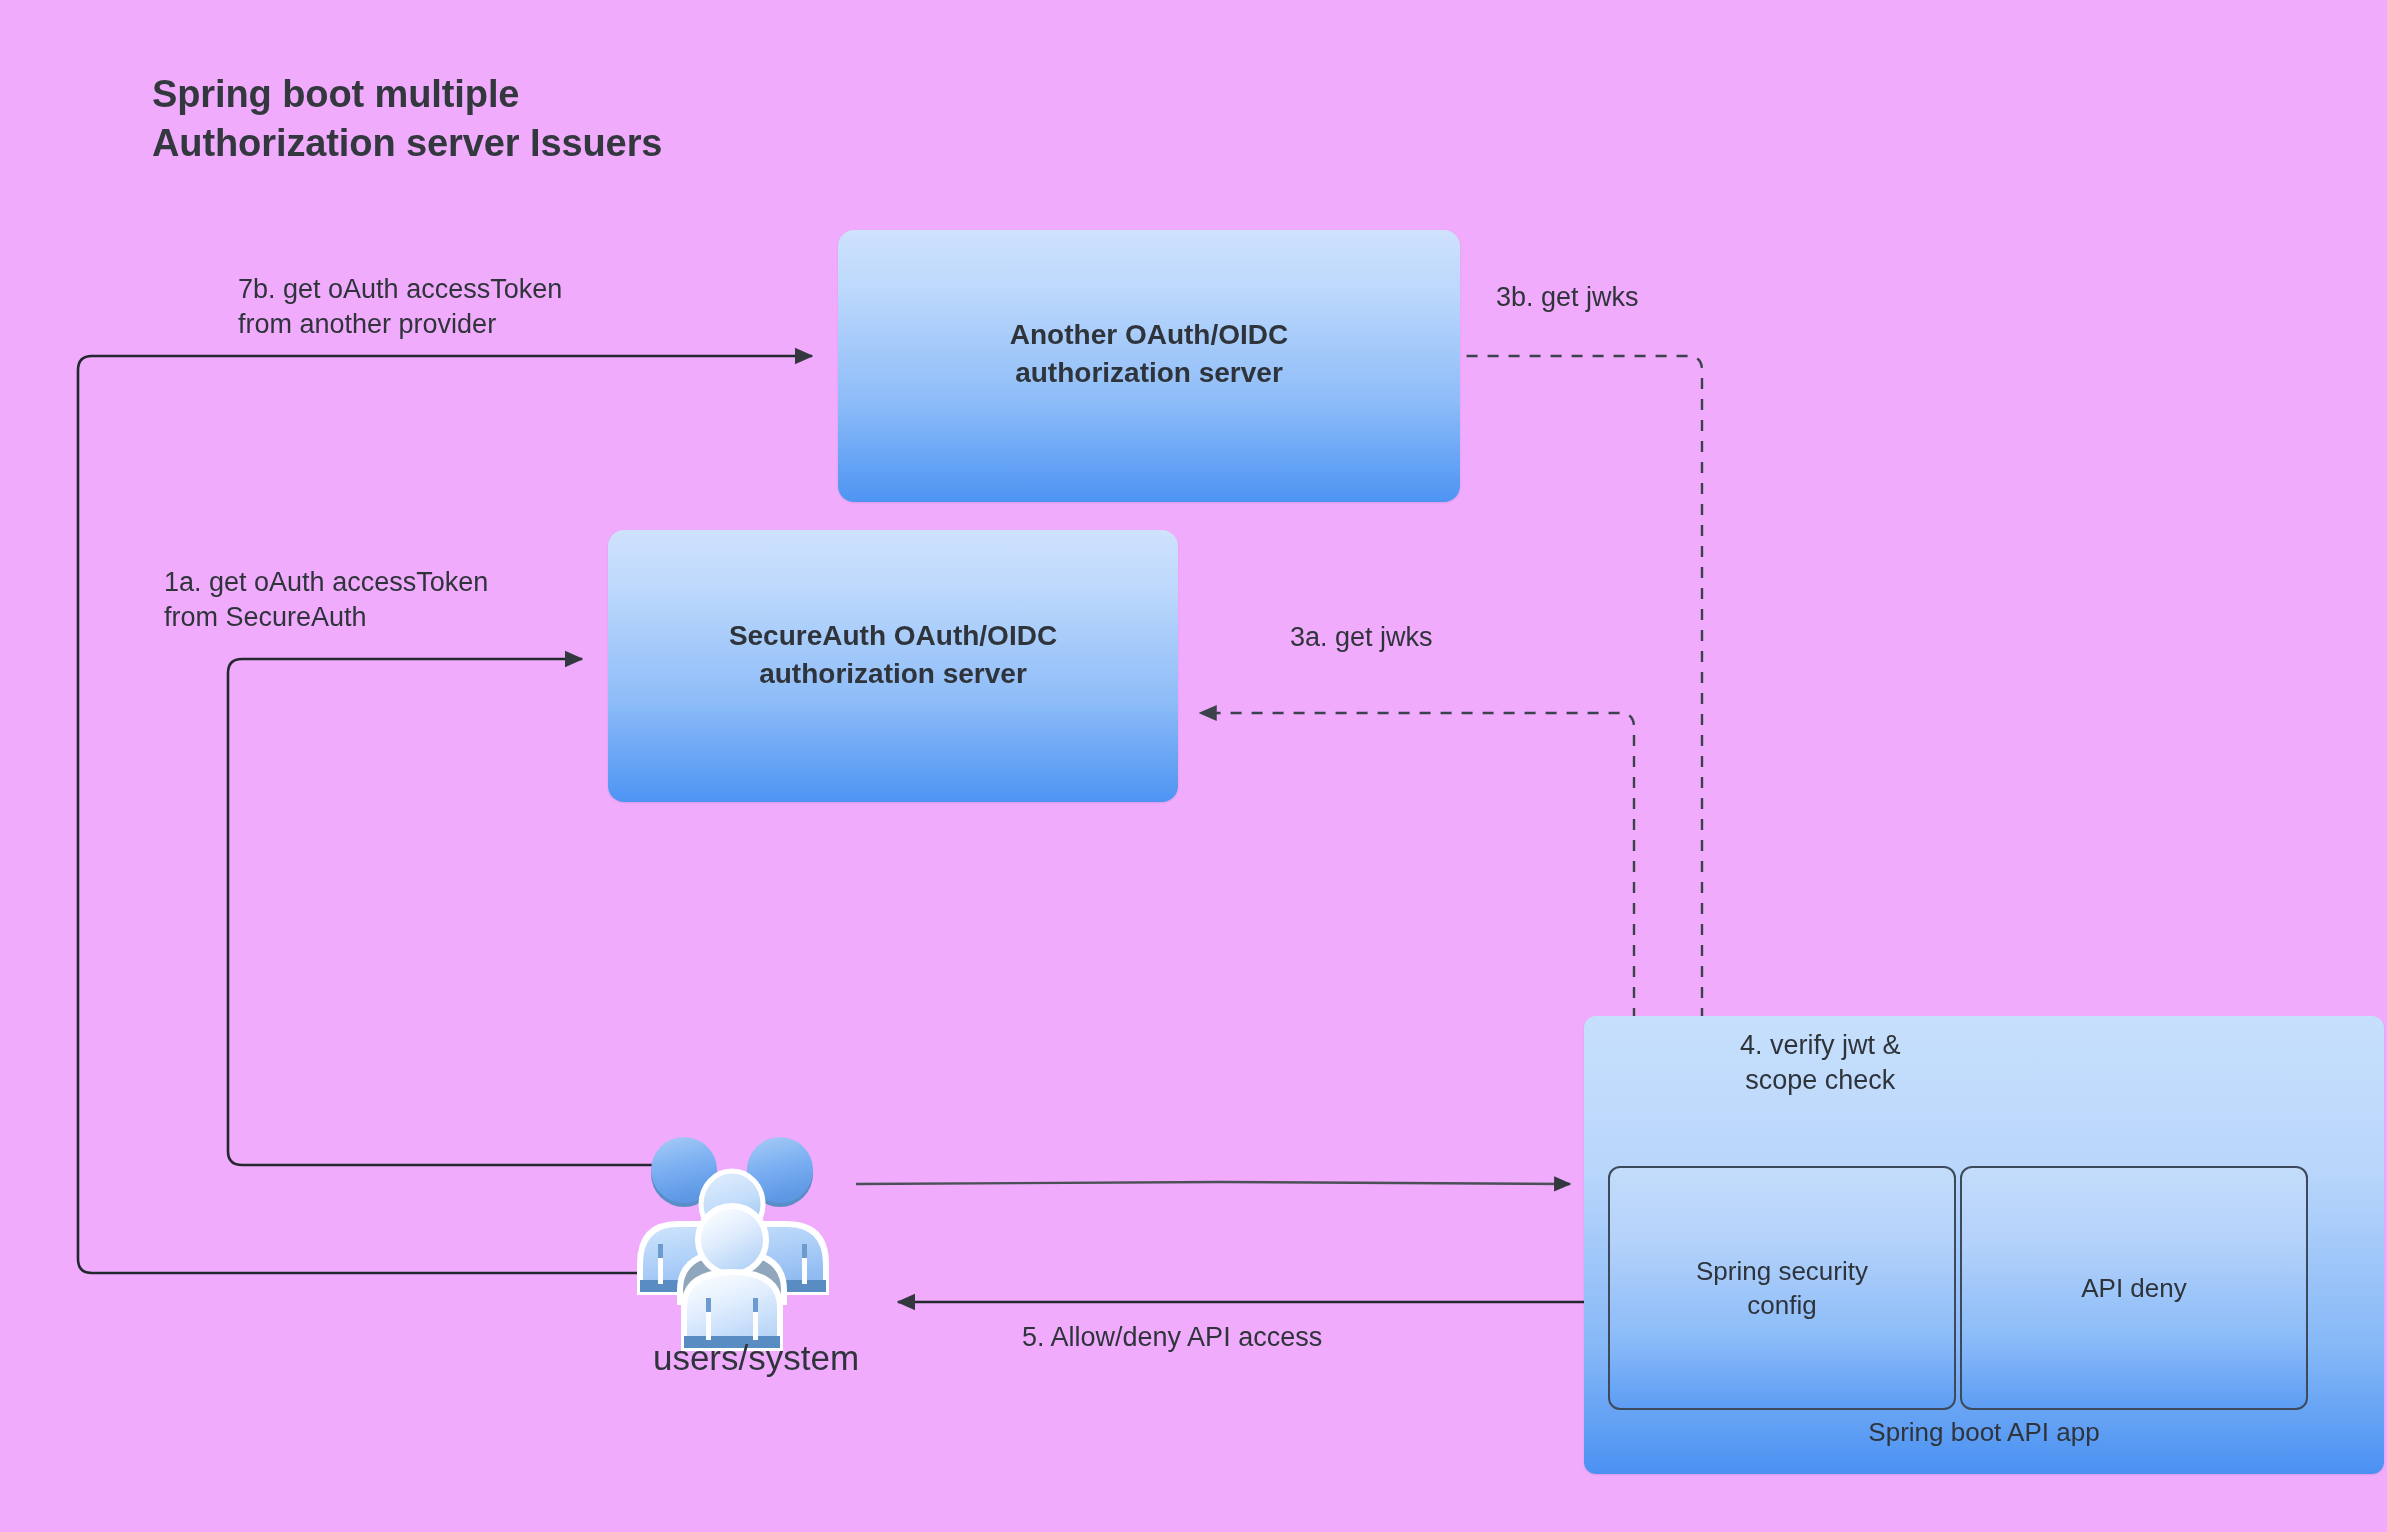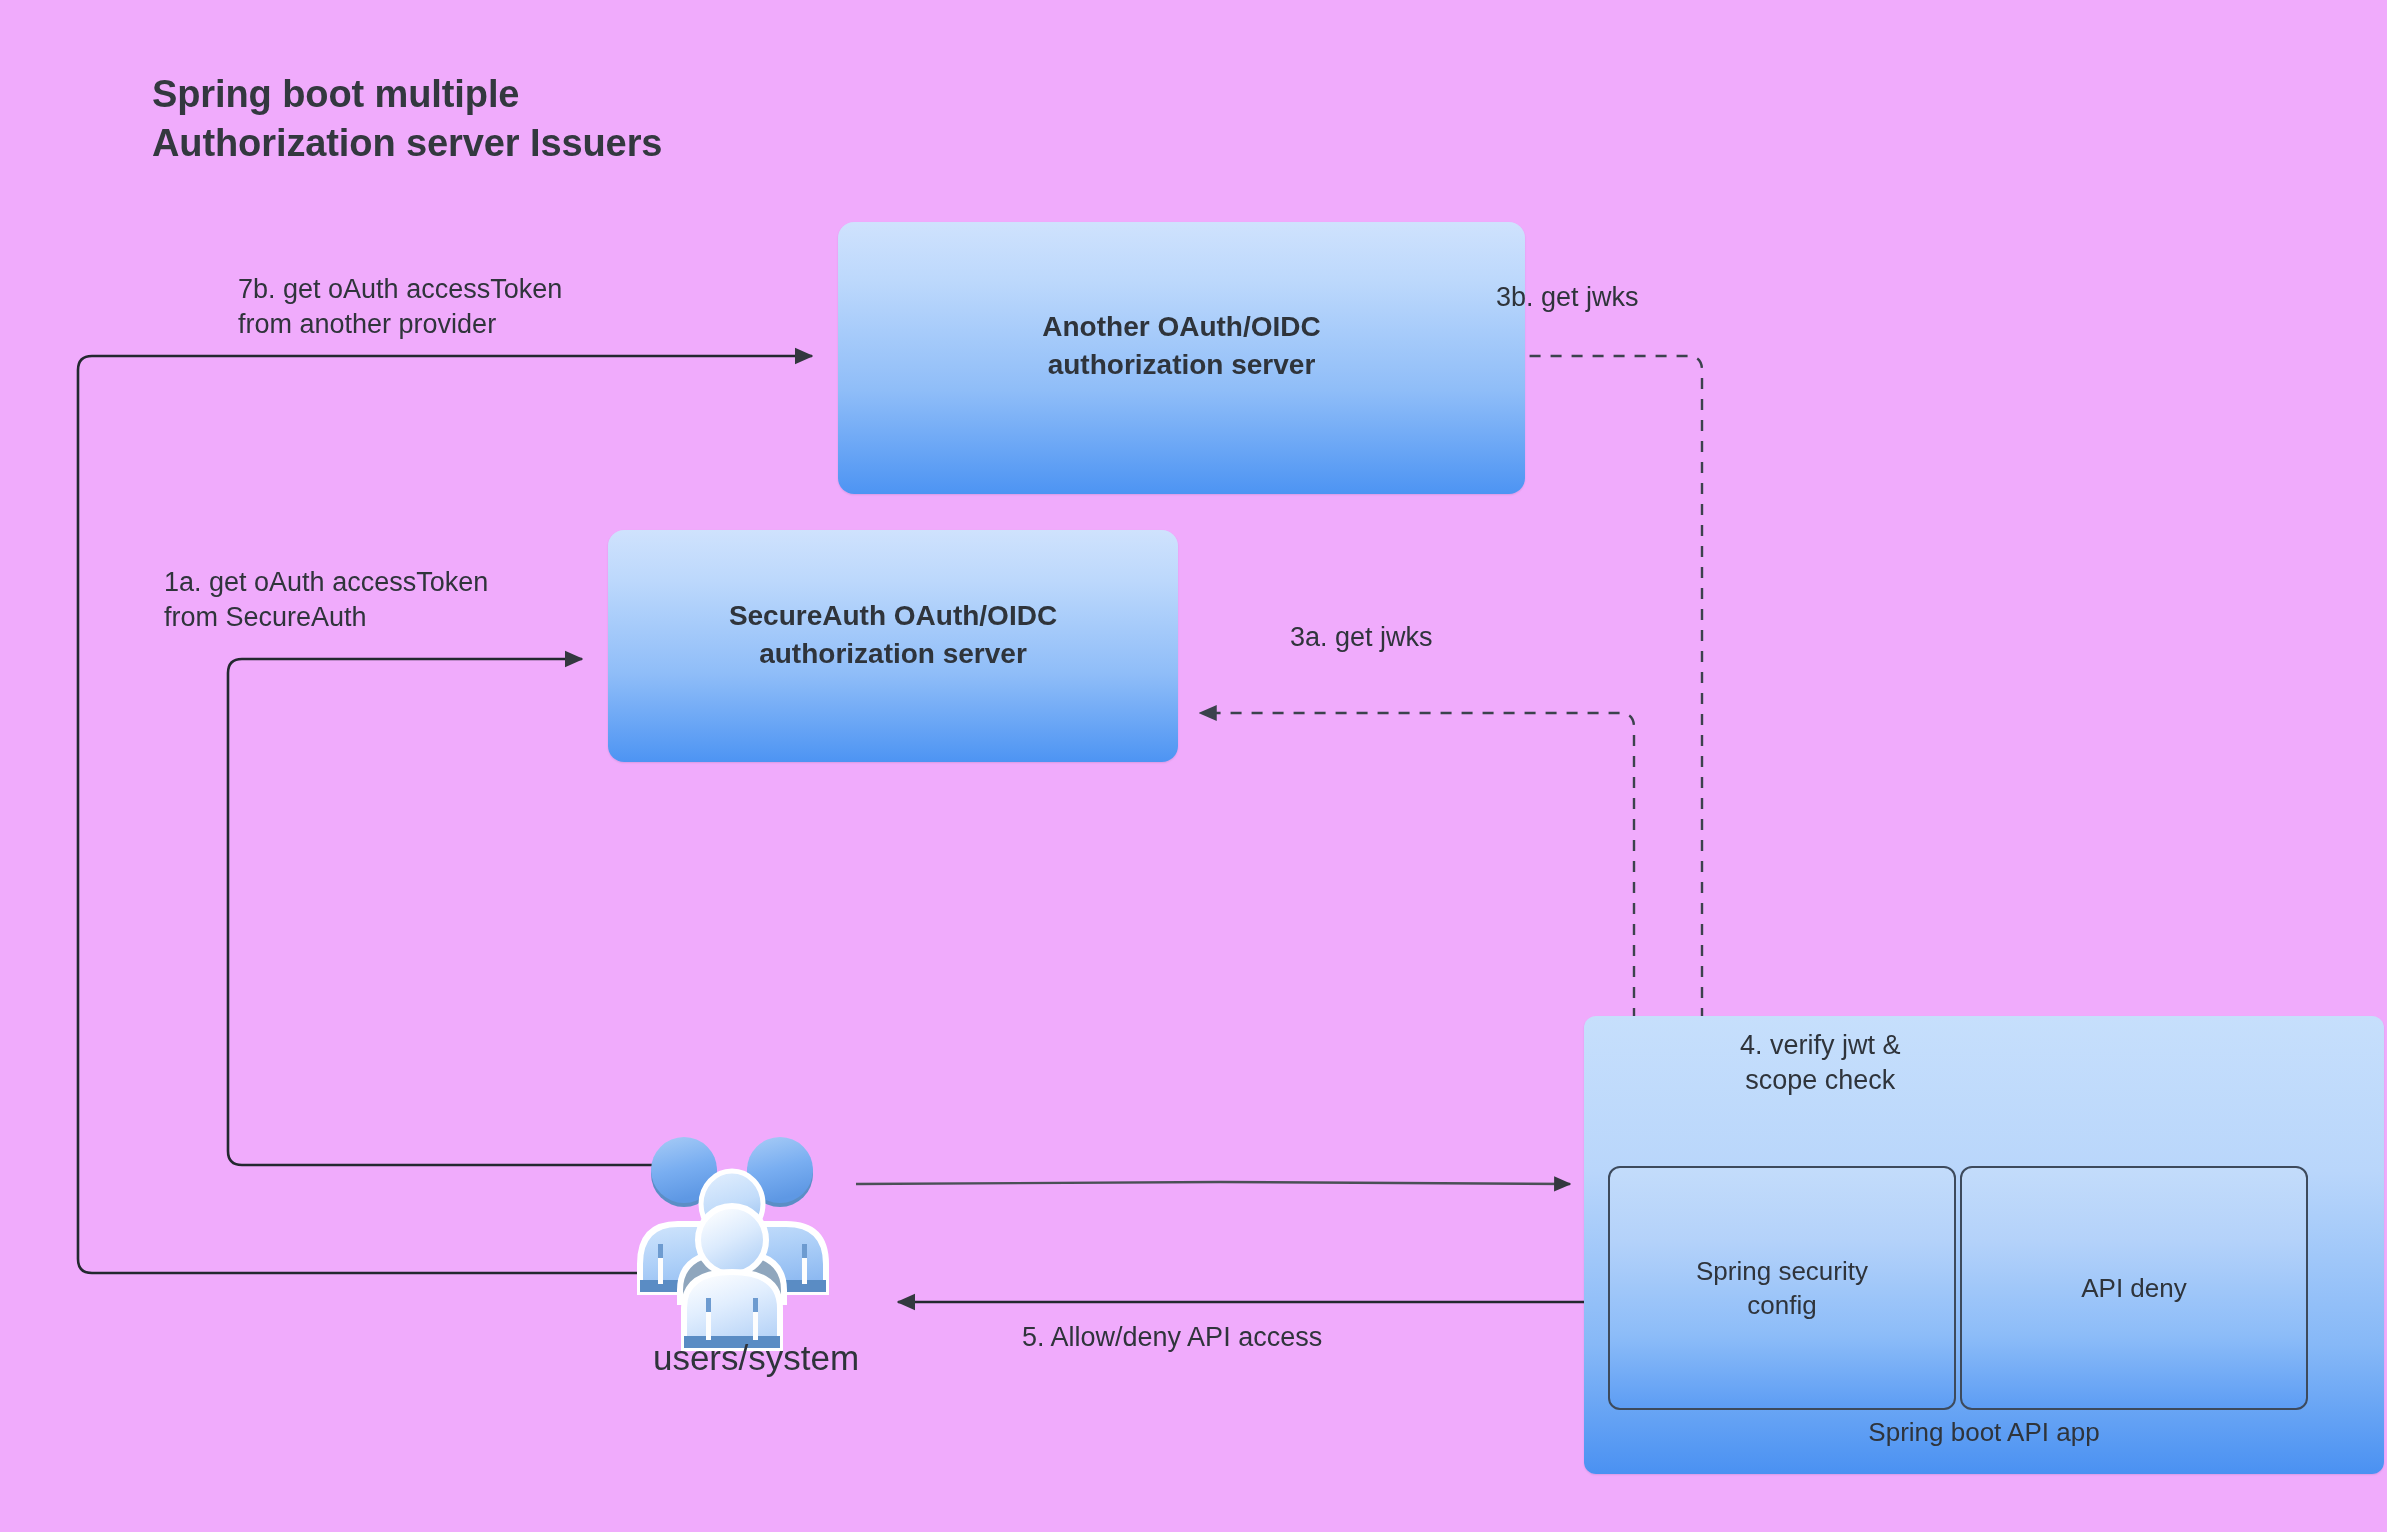--- a/index.html
+++ b/index.html
@@ -46,22 +46,22 @@
     text-align:center;
   }
   .server-box .label{
     font-size:28px;
     font-weight:bold;
     line-height:1.34;
     color:#2f343b;
     white-space:pre-line;
     margin-top:-24px;
   }
-  #box-another-auth{ left:838px; top:222px; width:687px; height:272px; }
-  #box-secureauth  { left:608px; top:530px; width:570px; height:232px; }
+  #box-another-auth{ left:838px; top:230px; width:622px; height:272px; }
+  #box-secureauth  { left:608px; top:530px; width:570px; height:272px; }
   #box-secureauth .label{ margin-top:-22px; }
 
   
   #box-springboot-app{
     left:1584px; top:1016px; width:800px; height:458px;
     border-radius:12px;
     background:linear-gradient(180deg,#c6dffc 0%,#b9d6fb 34%,#86b8f7 72%,#4a91f2 100%);
     box-shadow:0 1px 2px rgba(0,0,0,0.10);
   }
   #app-title{

